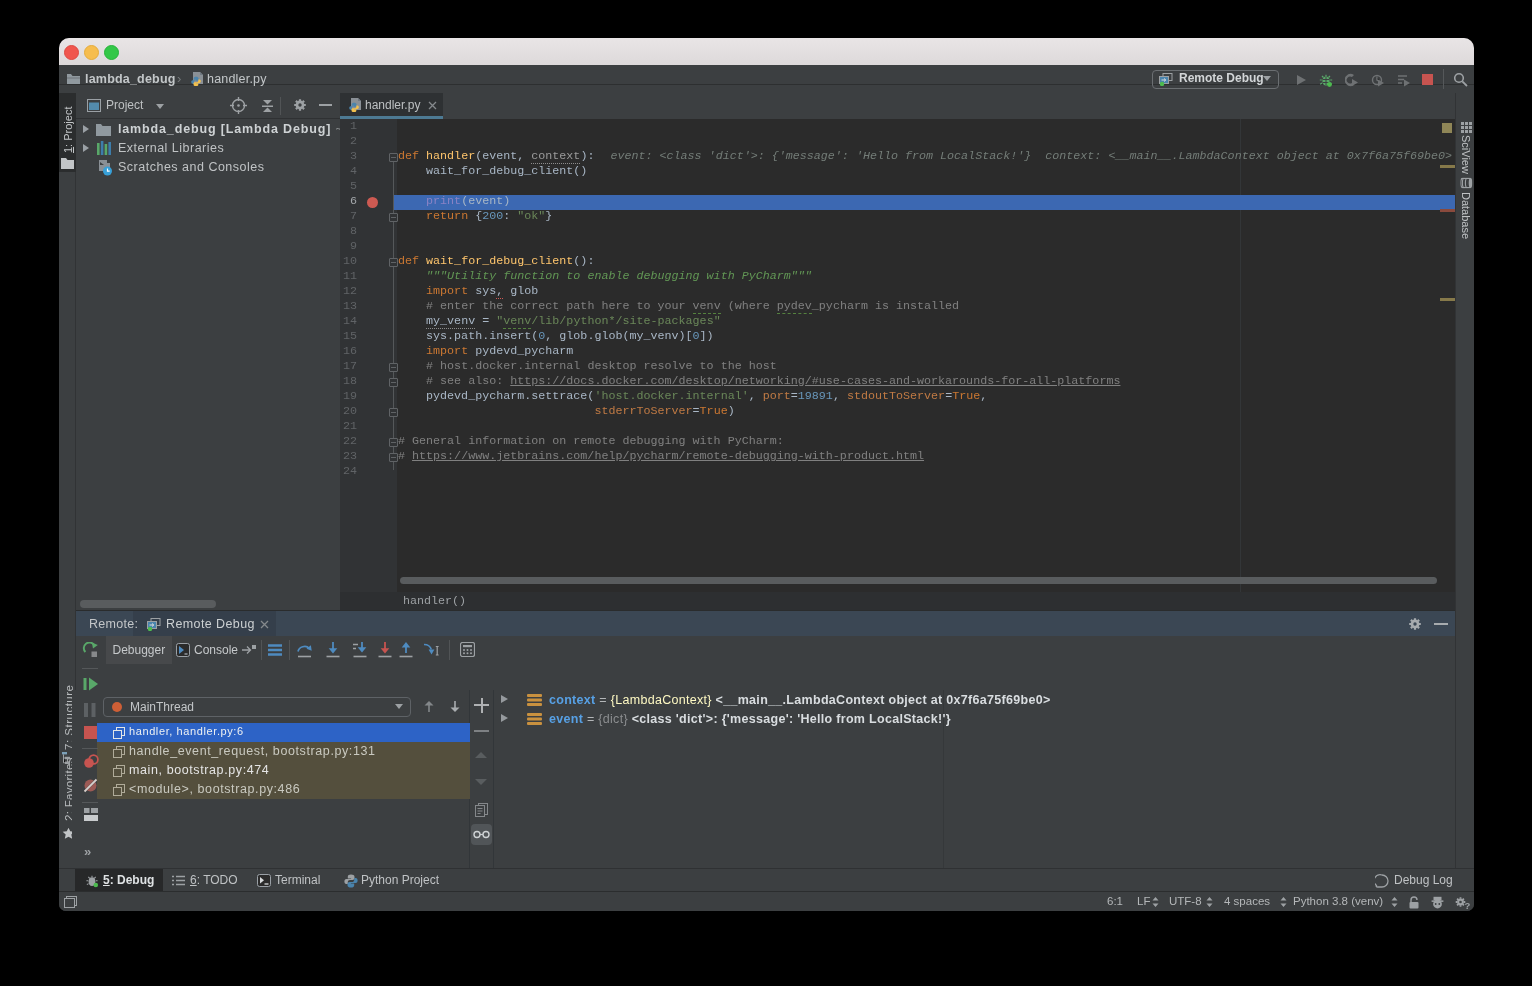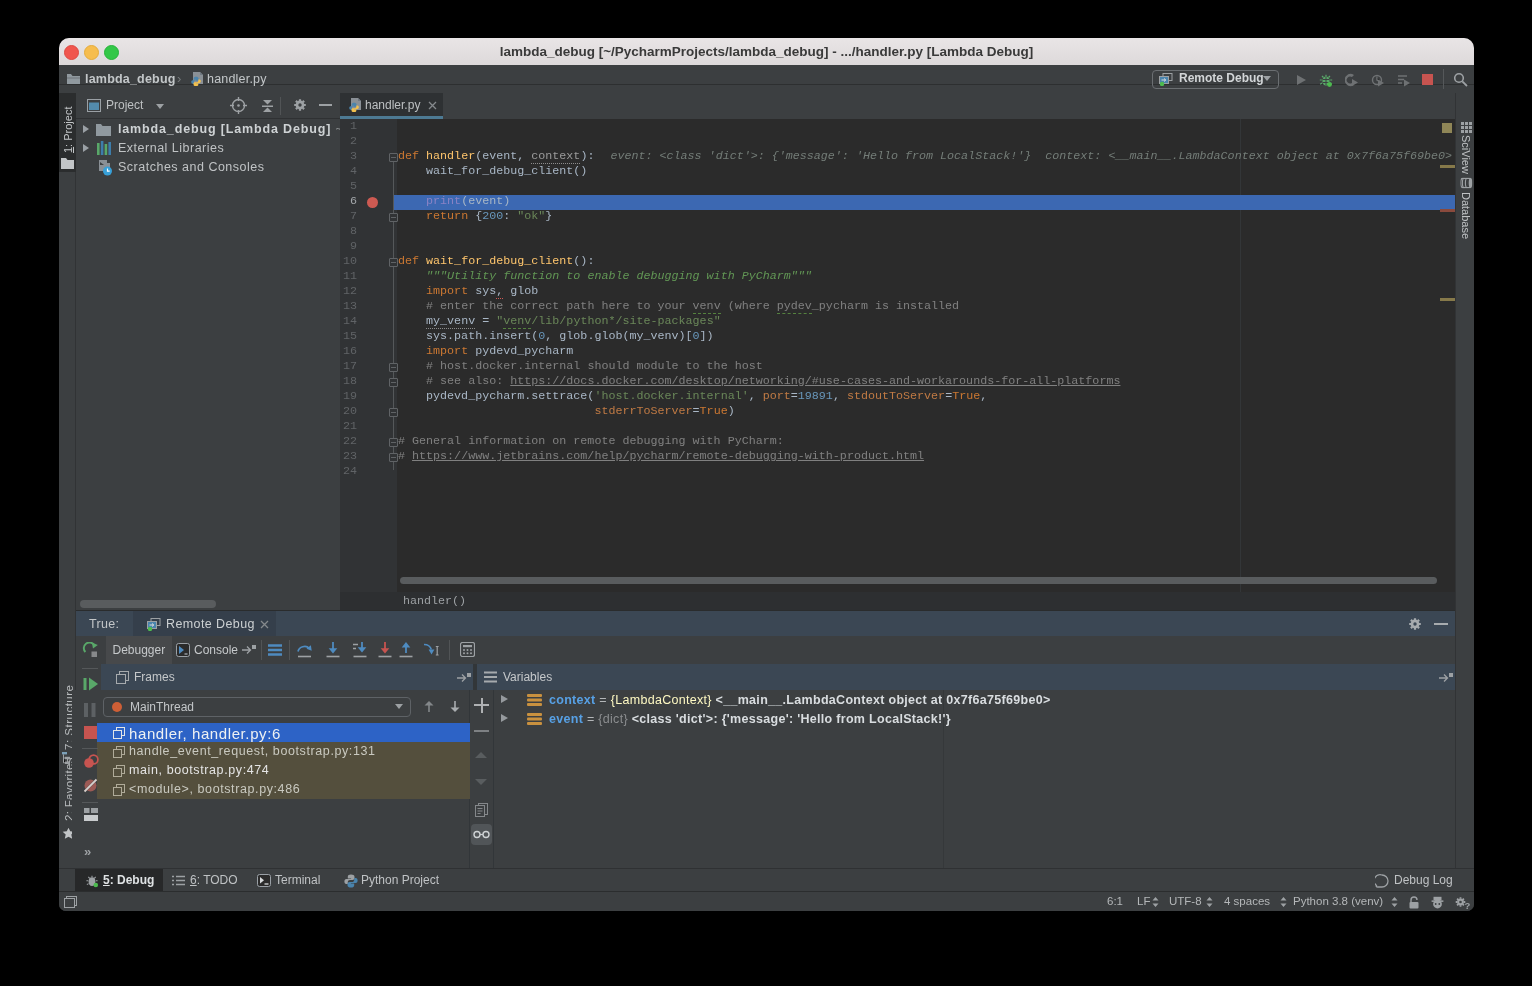--- a/index.html
+++ b/index.html
@@ -17,21 +17,20 @@
 .seltri{width:0;height:0;border-left:4px solid transparent;border-right:4px solid transparent}
 </style>
 </head>
 <body>
 <div id="win">
 
 <div class="a" style="left:0;top:0;width:1415px;height:27px;background:linear-gradient(#e9e5e6,#ddd9da);border-bottom:1px solid #b7b3b4"></div>
 <div class="a" style="left:5px;top:7px;width:13px;height:13px;border-radius:50%;background:#f0564e;border:0.5px solid #dd4a42"></div>
 <div class="a" style="left:25px;top:7px;width:13px;height:13px;border-radius:50%;background:#f6bd4e;border:0.5px solid #e5ab3c"></div>
 <div class="a" style="left:45px;top:7px;width:13px;height:13px;border-radius:50%;background:#33c748;border:0.5px solid #27b33a"></div>
-<div class="a" style="left:0;top:6px;width:1415px;text-align:center;font-size:13.5px;font-weight:bold;color:#3a3a3a">lambda_debug [~/PycharmProjects/lambda_debug] - .../handler.py [Lambda Debug]</div>
 
 <div class="a" id="navbar" style="left:0;top:27px;width:1415px;height:20px;background:#3c3f41;border-bottom:1px solid #2d2f30;box-sizing:border-box">
 <svg class="a" style="left:7px;top:6px" width="15" height="15" viewBox="0 0 15 15">
         <path fill="#90999f" d="M1 3h4l1.5 2H14v8H1z"></path>
         <path fill="#3c3f41" d="M1 6.5h13v1H1z" opacity="0.4"></path>
       </svg>
 <div class="a" style="left:26px;top:7px;color:#c3c7c9;font-size:12.5px;font-weight:bold;letter-spacing:0.2px">lambda_debug</div>
 <div class="a" style="left:118px;top:6px;color:#787c7e;font-size:13px">›</div>
 <svg class="a" style="left:131px;top:7px" width="14" height="14" viewBox="0 0 14 14">
         <path fill="#8a9096" d="M3 0h7l3 3v9H3z"></path>
@@ -231,21 +230,21 @@
     <span style="color:#cc7832">return </span>{<span style="color:#6897bb">200</span>: <span style="color:#6a8759">"ok"</span>}
  
  
 <span style="color:#cc7832">def </span><span style="color:#ffc66d">wait_for_debug_client</span>():
     <span style="color:#629755;font-style:italic">"""Utility function to enable debugging with PyCharm"""</span>
     <span style="color:#cc7832">import </span>sys<span style="border-bottom:1px dotted #cf5b56">,</span> glob
     <span style="color:#808080"># enter the correct path here to your <span style="border-bottom:1px dashed #54813f">venv</span> (where <span style="border-bottom:1px dashed #54813f">pydev</span>_pycharm is installed</span>
     <span style="border-bottom:1px dotted #8c8c8c">my_venv</span> = <span style="color:#6a8759">"<span style="border-bottom:1px dashed #54813f">venv</span>/lib/python*/site-packages"</span>
     sys.path.insert(<span style="color:#6897bb">0</span>, glob.glob(my_venv)[<span style="color:#6897bb">0</span>])
     <span style="color:#cc7832">import </span>pydevd_pycharm
-    <span style="color:#808080"># host.docker.internal should module to the host</span>
+    <span style="color:#808080"># host.docker.internal desktop resolve to the host</span>
     <span style="color:#808080"># see also: <span style="text-decoration:underline">https://docs.docker.com/desktop/networking/#use-cases-and-workarounds-for-all-platforms</span></span>
     pydevd_pycharm.settrace(<span style="color:#6a8759">'host.docker.internal'</span>, <span style="color:#c07a44">port</span>=<span style="color:#6897bb">19891</span>, <span style="color:#c07a44">stdoutToServer</span>=<span style="color:#cc7832">True</span>,
                             <span style="color:#c07a44">stderrToServer</span>=<span style="color:#cc7832">True</span>)
  
 <span style="color:#808080"># General information on remote debugging with PyCharm:</span>
 <span style="color:#808080"># <span style="text-decoration:underline">https://www.jetbrains.com/help/pycharm/remote-debugging-with-product.html</span></span>
  </pre>
     </div>
 <div class="a" id="gutterdeco" style="left:0;top:0">
 <div class="a" style="left:334px;top:124px;width:1px;height:308px;background:#55585a"></div>
@@ -266,21 +265,21 @@
 <div class="a" style="left:1381px;top:260px;width:15px;height:3px;background:#86794a"></div>
 </div>
 <div class="a" style="left:341px;top:539px;width:1037px;height:7px;background:#595c5e;border-radius:3.5px"></div>
 
 <div class="a" style="left:281px;top:554px;width:1115px;height:19px;background:#2d2f31"></div>
 <div class="a mono" style="left:344px;top:556px;color:#9da1a4">handler()</div>
 <div class="a" style="left:21px;top:562px;width:136px;height:8px;background:#595c5e;border-radius:4px"></div>
 
 <div class="a" id="dhead" style="left:17px;top:572px;width:1379px;height:26px;background:#3b4754;border-top:1px solid #2a2c2d;box-sizing:border-box">
 <div class="a" style="left:57px;top:0;width:143px;height:26px;background:rgba(0,0,0,0.10)"></div>
-<div class="a" style="left:13px;top:6px;color:#c3c6c8;font-size:12.5px;letter-spacing:0.3px">True:</div>
+<div class="a" style="left:13px;top:6px;color:#c3c6c8;font-size:12.5px;letter-spacing:0.3px">Remote:</div>
 <svg class="a" style="left:71px;top:7px" width="14" height="13" viewBox="0 0 14 13">
         <rect x="4" y="0.5" width="9" height="7" fill="none" stroke="#9da1a4"></rect>
         <rect x="0.5" y="3.5" width="9" height="7" fill="#4a84ad" stroke="#9da1a4"></rect>
         <path d="M2.5 7h4M5 5.5L6.8 7 5 8.5" stroke="#d8dcde" fill="none"></path>
         <circle cx="3" cy="11" r="2.2" fill="#4dbb4f"></circle>
       </svg>
 <div class="a" style="left:90px;top:6px;color:#ccd0d2;font-size:12.5px;letter-spacing:0.4px">Remote Debug</div>
 <svg class="a" style="left:184px;top:9px" width="9" height="9" viewBox="0 0 9 9">
         <path stroke="#85898c" stroke-width="1.3" d="M1 1l7 7M8 1l-7 7"></path>
       </svg>
@@ -354,40 +353,20 @@
         <path fill="#9da1a4" d="M3 3h9v2.2H3z"></path>
         <circle cx="4" cy="8" r="1" fill="#9da1a4"></circle>
         <circle cx="7.5" cy="8" r="1" fill="#9da1a4"></circle>
         <circle cx="11" cy="8" r="1" fill="#9da1a4"></circle>
         <circle cx="4" cy="11.3" r="1" fill="#9da1a4"></circle>
         <circle cx="7.5" cy="11.3" r="1" fill="#9da1a4"></circle>
         <circle cx="11" cy="11.3" r="1" fill="#9da1a4"></circle>
       </svg>
 </div>
 
-<div class="a" id="pnlhdr" style="left:42px;top:626px;width:1354px;height:26px;background:#3b4754">
-<svg class="a" style="left:15px;top:7px" width="13" height="13" viewBox="0 0 13 13">
-        <rect x="3.5" y="0.5" width="9" height="9" fill="none" stroke="#a6aaad"></rect>
-        <rect x="0.5" y="3.5" width="9" height="9" fill="#3b4754" stroke="#a6aaad"></rect>
-      </svg>
-<div class="a t12" style="left:33px;top:6px;color:#c5c8ca">Frames</div>
-<svg class="a" style="left:356px;top:9px" width="14" height="10" viewBox="0 0 14 10">
-        <path stroke="#9da1a4" stroke-width="1.3" fill="none" d="M0 5h8M5 1.5L8.5 5 5 8.5"></path>
-        <rect x="10" y="0" width="4" height="4" fill="#9da1a4"></rect>
-      </svg>
-<div class="a" style="left:372px;top:0;width:4px;height:26px;background:#323639"></div>
-<svg class="a" style="left:383px;top:7px" width="13" height="12" viewBox="0 0 13 12">
-        <path stroke="#a6aaad" stroke-width="2" d="M0 1.5h13M0 6h13M0 10.5h13"></path>
-      </svg>
-<div class="a t12" style="left:402px;top:6px;color:#c5c8ca">Variables</div>
-<svg class="a" style="left:1338px;top:9px" width="14" height="10" viewBox="0 0 14 10">
-        <path stroke="#9da1a4" stroke-width="1.3" fill="none" d="M0 5h8M5 1.5L8.5 5 5 8.5"></path>
-        <rect x="10" y="0" width="4" height="4" fill="#9da1a4"></rect>
-      </svg>
-</div>
 
 <div class="a" id="dcontent" style="left:13px;top:652px;width:1379px;height:178px;background:#3c3f41">
 <div class="a" style="left:397px;top:0;width:1px;height:178px;background:#323639"></div>
 <div class="a" style="left:421px;top:0;width:1px;height:178px;background:#323639"></div>
 <div class="a" style="left:871px;top:0;width:1px;height:178px;background:#35383a"></div>
 <div class="a" style="left:31px;top:7px;width:308px;height:20px;border:1px solid #5e6266;border-radius:4px;box-sizing:border-box"></div>
 <div class="a" style="left:40px;top:12px;width:10px;height:10px;border-radius:50%;background:#ce5f36"></div>
 <div class="a t12" style="left:58px;top:10px;color:#c3c6c8">MainThread</div>
 <div class="a seltri" style="left:323px;top:14px;border-top:5px solid #9da1a4"></div>
 <svg class="a" style="left:351px;top:10px" width="12" height="13" viewBox="0 0 12 13">
@@ -397,21 +376,21 @@
 <svg class="a" style="left:377px;top:10px" width="12" height="13" viewBox="0 0 12 13">
         <path stroke="#a9adb0" stroke-width="1.6" d="M6 1v10"></path>
         <path fill="#a9adb0" d="M1.5 7.5L6 12l4.5-4.5z"></path>
       </svg>
 <div class="a" style="left:25px;top:33px;width:373px;height:19px;background:#2d63c6"></div>
 <div class="a" style="left:25px;top:52px;width:373px;height:57px;background:#544f3d"></div>
 <svg class="a" style="left:41px;top:37px" width="12" height="12" viewBox="0 0 12 12">
         <rect x="3.5" y="0.5" width="8" height="8" fill="none" stroke="#e2e5e7"></rect>
         <rect x="0.5" y="3.5" width="8" height="8" fill="#2d63c6" stroke="#e2e5e7"></rect>
       </svg>
-<div class="a" style="left:57px;top:35px;color:#eef1f2;font-size:15px;letter-spacing:0.6px">handler, handler.py:6</div>
+<div class="a" style="left:57px;top:35px;color:#eef1f2;font-size:11px;letter-spacing:0.6px">handler, handler.py:6</div>
 <svg class="a" style="left:41px;top:56px" width="12" height="12" viewBox="0 0 12 12">
         <rect x="3.5" y="0.5" width="8" height="8" fill="none" stroke="#b0ab99"></rect>
         <rect x="0.5" y="3.5" width="8" height="8" fill="#544f3d" stroke="#b0ab99"></rect>
       </svg>
 <div class="a" style="left:57px;top:54px;color:#c9c9c0;font-size:12.5px;letter-spacing:0.6px">handle_event_request, bootstrap.py:131</div>
 <svg class="a" style="left:41px;top:75px" width="12" height="12" viewBox="0 0 12 12">
         <rect x="3.5" y="0.5" width="8" height="8" fill="none" stroke="#b0ab99"></rect>
         <rect x="0.5" y="3.5" width="8" height="8" fill="#544f3d" stroke="#b0ab99"></rect>
       </svg>
 <div class="a" style="left:57px;top:73px;color:#e5e5e5;font-size:12.5px;letter-spacing:0.6px">main, bootstrap.py:474</div>

